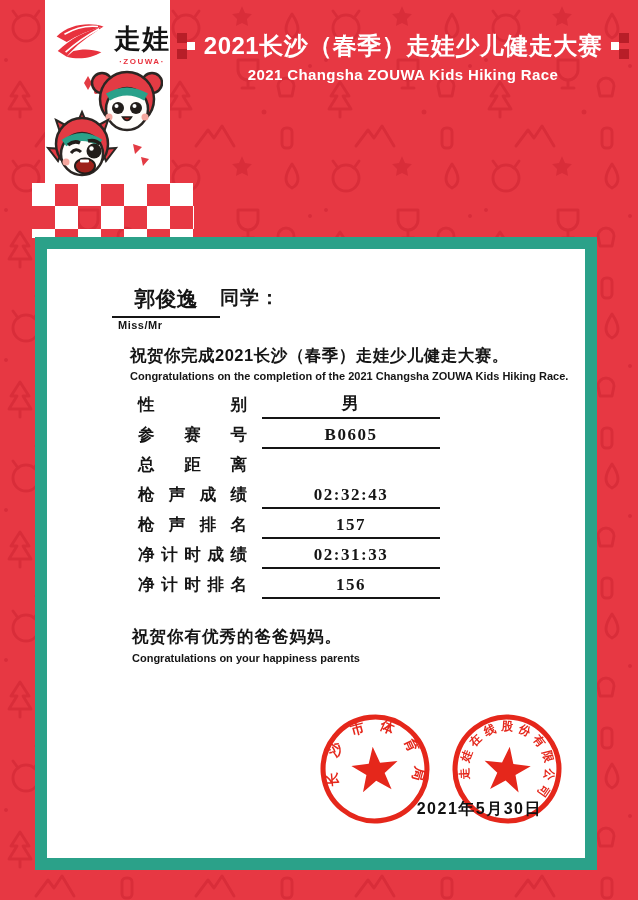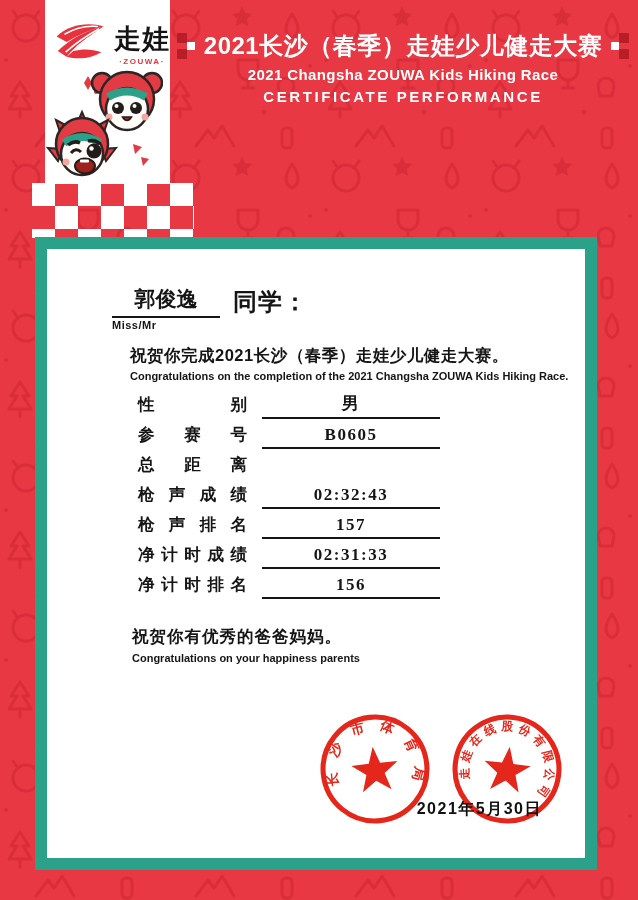--- a/index.html
+++ b/index.html
@@ -26,25 +26,25 @@
   .bracket .w{width:8px;height:8px;background:#fff;}
   .bracket.left .d1{left:0;top:0;} .bracket.left .d2{left:0;bottom:0;} .bracket.left .w{right:0;top:9px;}
   .bracket.right .d1{right:0;top:0;} .bracket.right .d2{right:0;bottom:0;} .bracket.right .w{left:0;top:9px;}
   .title-en{font-size:15px;font-weight:700;margin-top:4px;letter-spacing:0.4px;}
   .cert-cn{margin-top:15px;font-size:50px;font-weight:900;letter-spacing:12px;padding-left:12px;line-height:1.05;}
   .cert-en{font-size:15px;font-weight:800;letter-spacing:2.6px;margin-top:5px;}
   
   .card{position:absolute;left:35px;top:237px;width:562px;height:633px;box-sizing:border-box;
     border:12px solid var(--teal,#2BA189);background:#fff;z-index:2;color:#151515;}
   .card > div{position:absolute;}
-  .name-block{left:65px;top:36px;display:flex;align-items:center;}
+  .name-block{left:65px;top:36px;display:flex;align-items:flex-start;}
   .name-line{width:108px;border-bottom:2px solid #151515;text-align:center;
     font-family:"Liberation Serif",serif;font-size:21px;font-weight:600;padding-bottom:3px;}
-  .salutation{font-size:24px;font-weight:800;margin-left:13px;letter-spacing:1px;}
-  .miss-mr{left:65px;top:70px;font-size:11px;font-weight:800;letter-spacing:0.5px;}
+  .salutation{font-size:19px;font-weight:800;margin-left:0;letter-spacing:1px;}
+  .miss-mr{left:71px;top:70px;font-size:11px;font-weight:800;letter-spacing:0.5px;}
   .congrats-cn{left:83px;top:96px;font-size:16.5px;font-weight:800;letter-spacing:0.5px;}
   .congrats-en{left:83px;top:121px;font-size:11px;font-weight:700;}
   .frow{position:absolute;left:91px;width:302px;height:27px;}
   .flabel{position:absolute;left:0;bottom:3px;width:109px;display:flex;justify-content:space-between;
     font-size:16.5px;font-weight:800;}
   .fvalue{position:absolute;left:124px;bottom:0;width:178px;text-align:center;border-bottom:2px solid #151515;
     font-family:"Liberation Serif",serif;font-weight:700;font-size:17px;letter-spacing:1.5px;padding-bottom:2px;}
   .wishes{left:85px;top:377px;}
   .wish-cn{font-size:16.5px;font-weight:800;letter-spacing:1px;}
   .wish-en{font-size:11px;font-weight:700;margin:4px 0 11px;}
@@ -146,21 +146,20 @@
           <i class="d2"></i>
         </span>
       <span class="title-cn">2021长沙（春季）走娃少儿健走大赛</span>
       <span class="bracket right">
           <i class="d1"></i>
           <i class="w"></i>
           <i class="d2"></i>
         </span>
     </div>
     <div class="title-en">2021 Changsha ZOUWA Kids Hiking Race</div>
-    <div class="cert-en">CERTIFICATE PERFORMANCE</div>
   </div>
 
   <div class="card">
     <div class="name-block">
       <span class="name-line">郭俊逸</span>
       <span class="salutation">同学：</span>
     </div>
     <div class="miss-mr">Miss/Mr</div>
     <div class="congrats-cn">祝贺你完成2021长沙（春季）走娃少儿健走大赛。</div>
     <div class="congrats-en">Congratulations on the completion of the 2021 Changsha ZOUWA Kids Hiking Race.</div>

